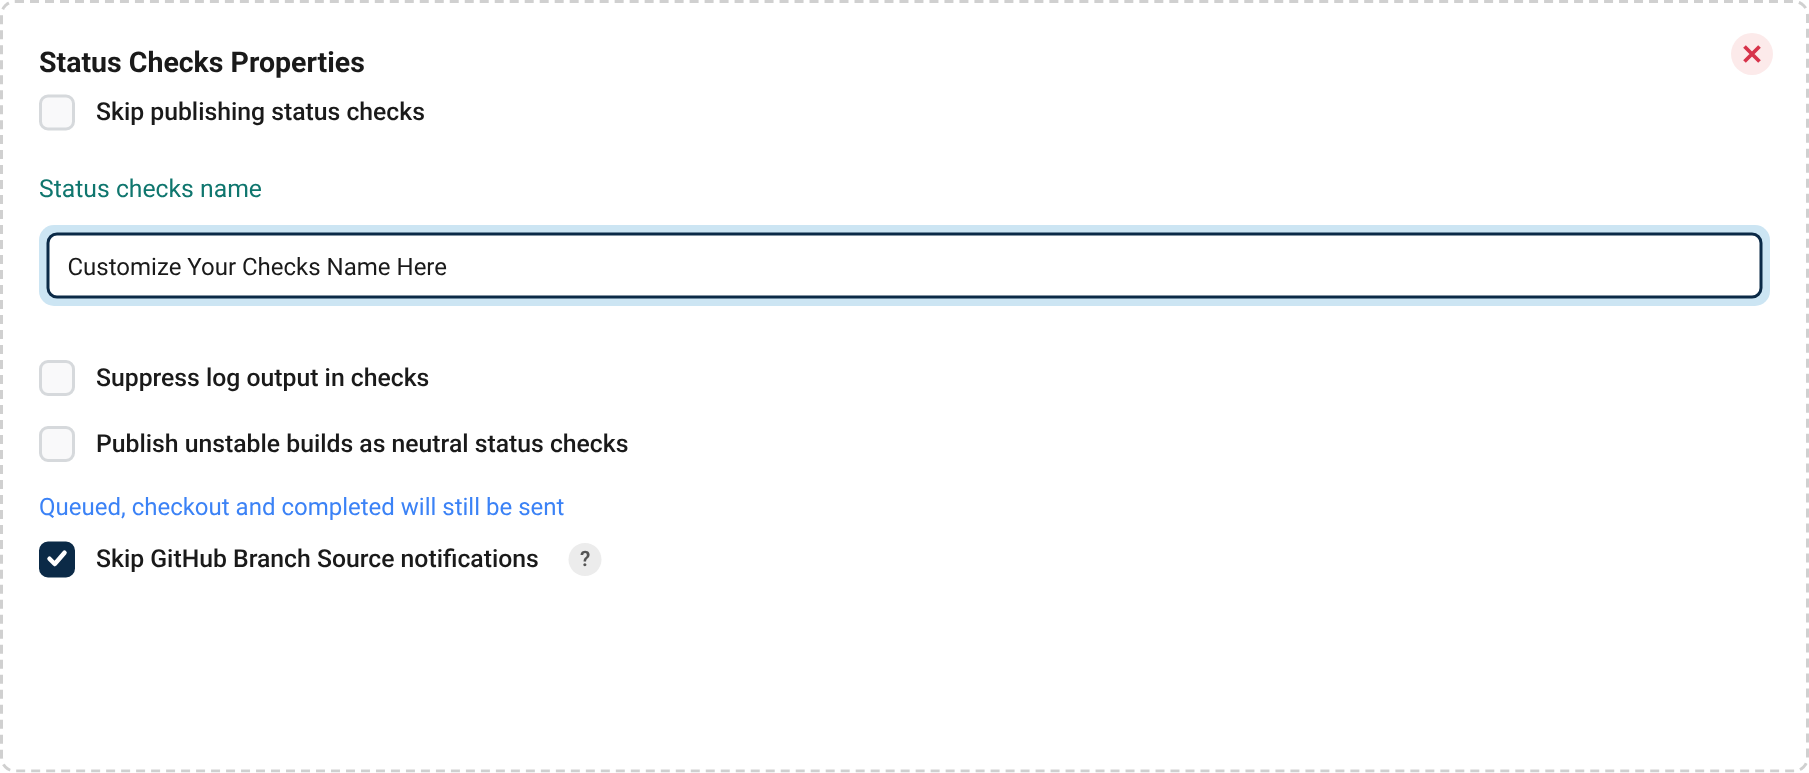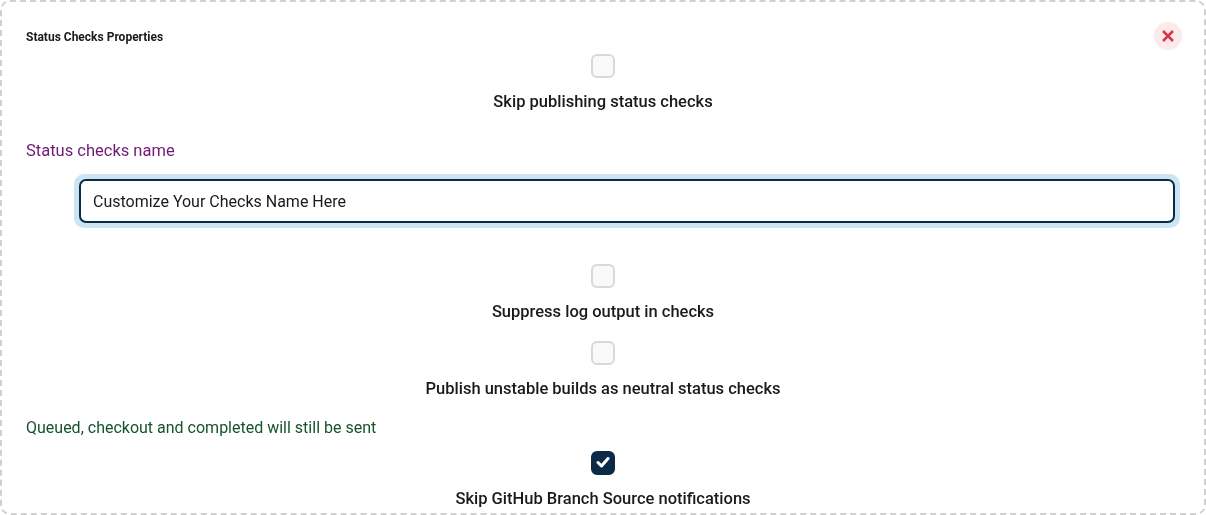--- a/index.html
+++ b/index.html
@@ -16,21 +16,21 @@
     }
     .panel {
       border: 2px dashed #d0d0d0;
       border-radius: 10px;
       width: 1206px;
       height: 515px;
       padding: 28px 24px 24px 24px;
       position: relative;
     }
     .panel-title {
-      font-size: 12px;
+      font-size: 19px;
       font-weight: 700;
       color: #1a1a1a;
       margin-bottom: 10px;
     }
     .close-btn {
       position: absolute;
       top: 20px;
       right: 22px;
       width: 28px;
       height: 28px;
@@ -45,21 +45,20 @@
       width: 12px;
       height: 12px;
       stroke: #d7334a;
       stroke-width: 2.5;
     }
     .checkbox-row {
       display: flex;
       align-items: center;
       gap: 14px;
       margin-bottom: 20px;
-      flex-direction: column;
     }
     .checkbox-row-last {
       margin-bottom: 12px;
     }
     .chk {
       width: 24px;
       height: 24px;
       border: 2px solid #d6d9dc;
       border-radius: 6px;
       background: #f9f9fa;
@@ -86,45 +85,44 @@
       font-size: 16.5px;
       color: #1a1a1a;
       font-weight: 500;
     }
     .field-block {
       margin-top: 30px;
       margin-bottom: 36px;
     }
     .field-label {
       font-size: 16.5px;
-      color: #701a75;
+      color: #0f766e;
       font-weight: 400;
       margin-bottom: 14px;
     }
     .input-wrap {
       background: #cce5f3;
       padding: 5px;
       border-radius: 10px;
-      margin-left: 48px;
     }
     .text-input {
       width: 100%;
       height: 44px;
       border: 2px solid #0b2a47;
       border-radius: 7px;
       background: #fff;
       padding: 0 12px;
       font-size: 16px;
       font-family: inherit;
       color: #1a1a1a;
       outline: none;
     }
     .hint-text {
       font-size: 16px;
-      color: #14532d;
+      color: #3b82f6;
       margin-top: 10px;
       margin-bottom: 14px;
     }
     .help-badge {
       display: inline-flex;
       align-items: center;
       justify-content: center;
       width: 22px;
       height: 22px;
       border-radius: 50%;

